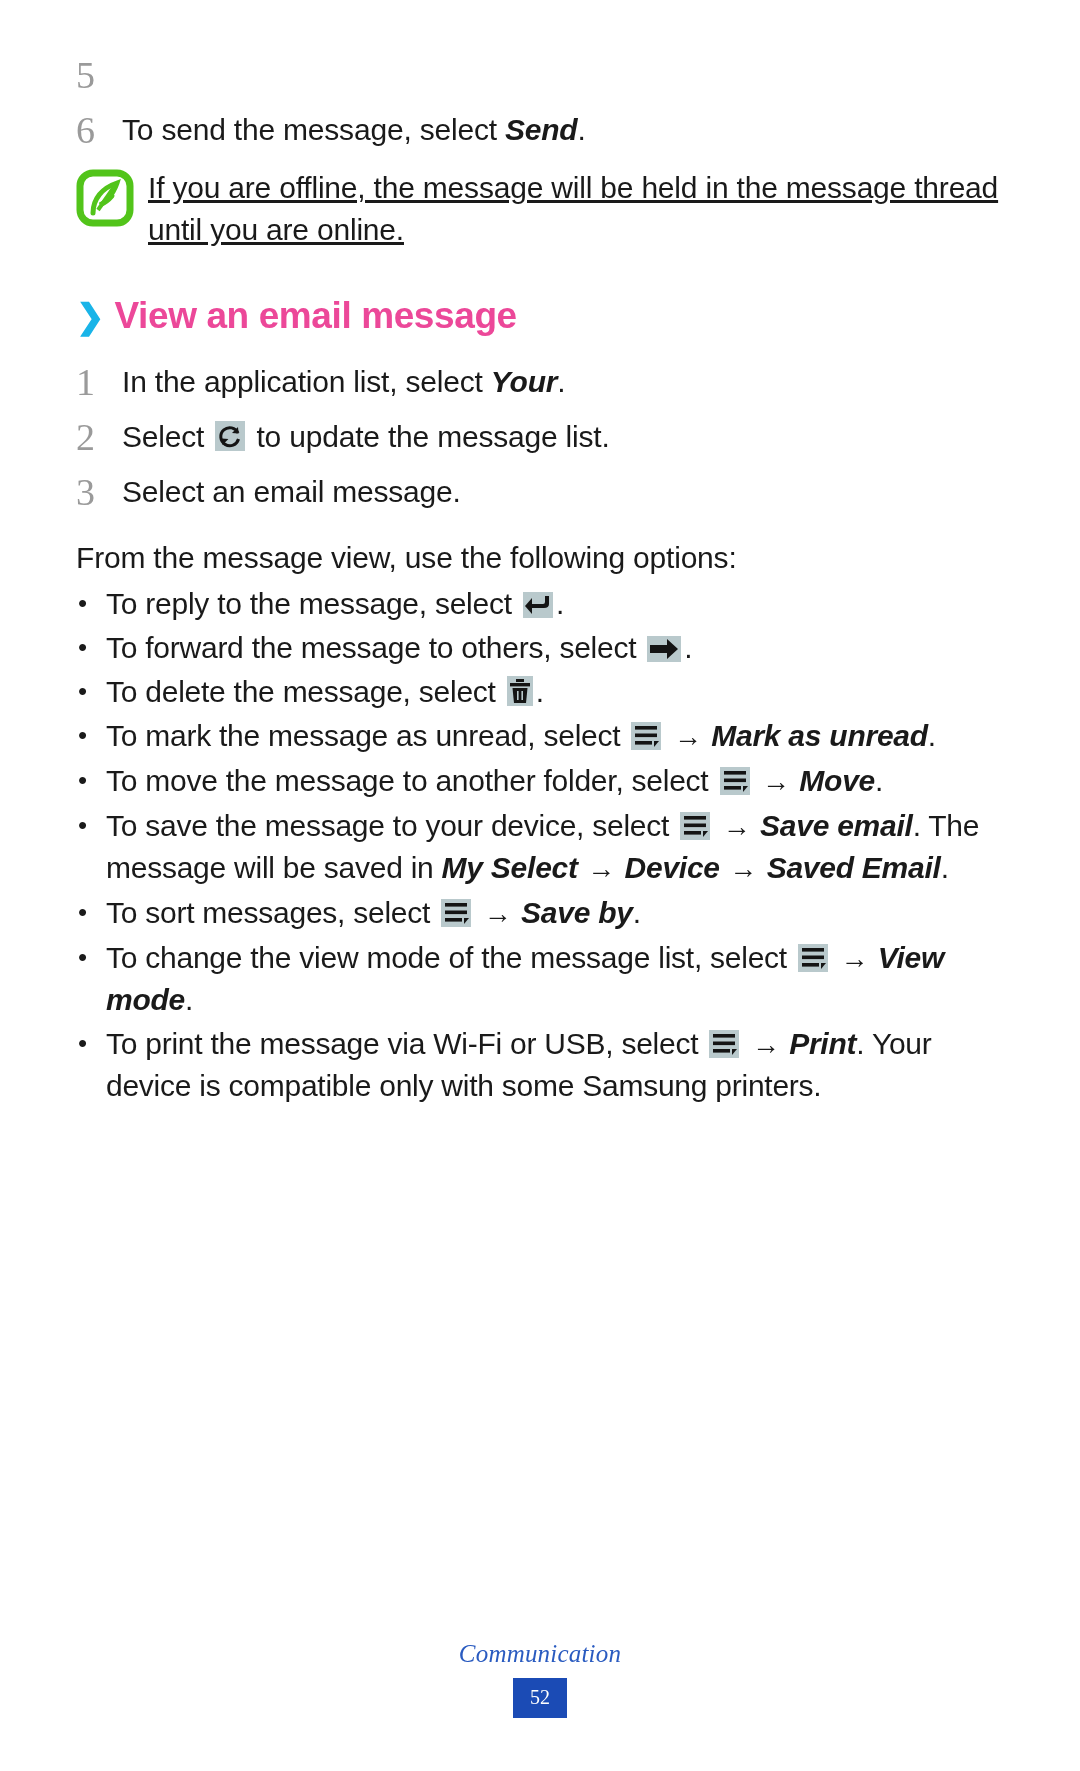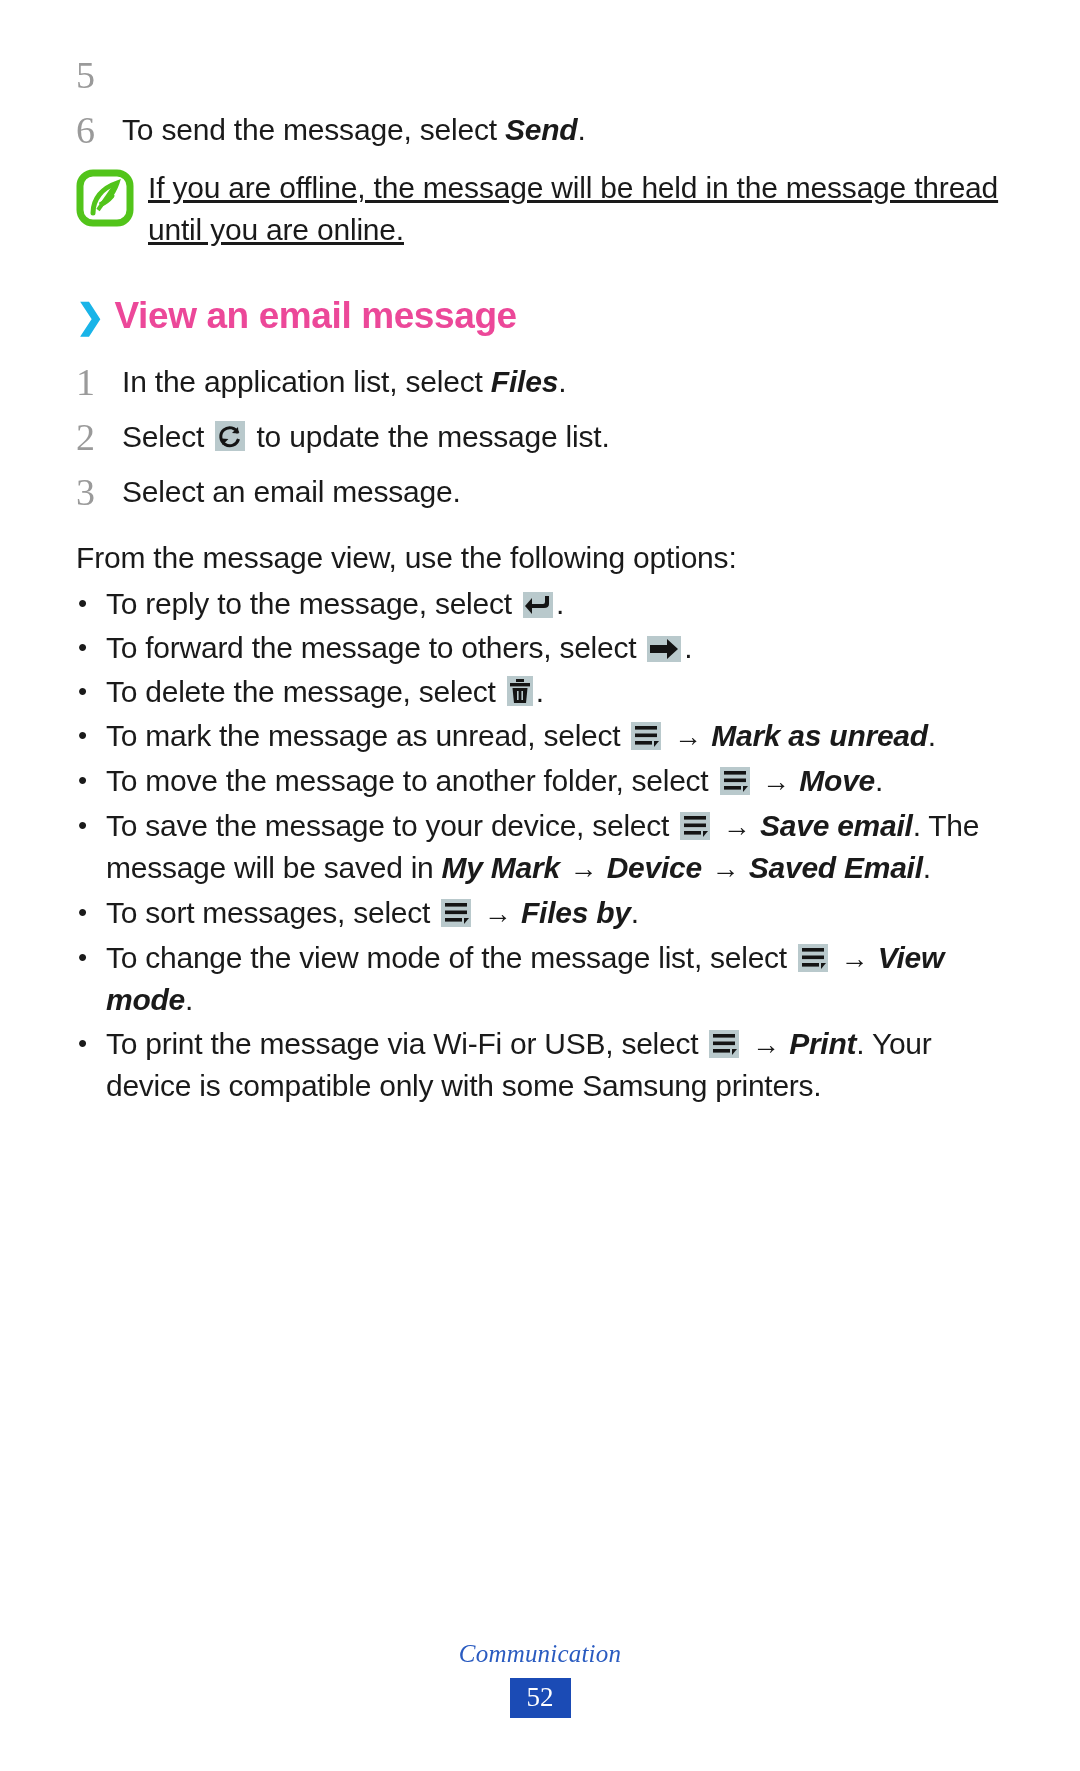--- a/index.html
+++ b/index.html
@@ -153,21 +153,21 @@
     font-style: italic;
     font-size: 25px;
     color: #2a5bc0;
     letter-spacing: 0.2px;
   }
   .page-badge {
     display: inline-block;
     margin-top: 10px;
     background: #1b4bb5;
     color: #ffffff;
-    font-size: 27px;
+    font-size: 20px;
     font-weight: 400;
     padding: 4px 17px 6px 17px;
     line-height: 30px;
     font-family: "Liberation Serif", serif;
   }
 </style>
 </head>
 <body>
 
 <div class="page">
@@ -195,21 +195,21 @@
     </div>
 
     <div class="section-head">
       <span class="chev">❯</span>
       <span class="section-title">View an email message</span>
     </div>
 
     <div id="section-steps">
         <div class="step">
           <div class="step-num">1</div>
-          <div class="step-text">In the application list, select <b>Files</b>.</div>
+          <div class="step-text">In the application list, select <b>Your</b>.</div>
         </div>
         <div class="step">
           <div class="step-num">2</div>
           <div class="step-text">Select <span class="chip" style="width: 30px; height: 30px;"><svg width="30" height="30" viewBox="0 0 30 30">
                 <path d="M23 12 A9 9 0 1 0 23.5 18" fill="none" stroke="#141414" stroke-width="3"></path>
                 <path d="M23 6 L23.6 12.6 L17 12" fill="#141414"></path>
                 <path d="M7.5 24 L6.8 17.4 L13.4 18" fill="#141414"></path>
               </svg></span> to update the message list.</div>
         </div>
         <div class="step">
@@ -261,30 +261,30 @@
                 <path d="M23 19 L28 19 L23 25 Z" fill="#141414"></path>
               </svg></span><span class="arrow-sep"> → </span><b>Move</b>.</div>
         </div>
         <div class="bullet">
           <div class="bullet-dot">•</div>
           <div class="bullet-text">To save the message to your device, select <span class="chip" style="width: 30px; height: 28px;"><svg width="30" height="28" viewBox="0 0 30 28">
                 <rect x="4" y="4" width="22" height="3.6" fill="#141414"></rect>
                 <rect x="4" y="11.5" width="22" height="3.6" fill="#141414"></rect>
                 <rect x="4" y="19" width="17" height="3.6" fill="#141414"></rect>
                 <path d="M23 19 L28 19 L23 25 Z" fill="#141414"></path>
-              </svg></span><span class="arrow-sep"> → </span><b>Save email</b>. The message will be saved in <b>My Mark</b><span class="arrow-sep"> → </span><b>Device</b><span class="arrow-sep"> → </span><b>Saved Email</b>.</div>
+              </svg></span><span class="arrow-sep"> → </span><b>Save email</b>. The message will be saved in <b>My Select</b><span class="arrow-sep"> → </span><b>Device</b><span class="arrow-sep"> → </span><b>Saved Email</b>.</div>
         </div>
         <div class="bullet">
           <div class="bullet-dot">•</div>
           <div class="bullet-text">To sort messages, select <span class="chip" style="width: 30px; height: 28px;"><svg width="30" height="28" viewBox="0 0 30 28">
                 <rect x="4" y="4" width="22" height="3.6" fill="#141414"></rect>
                 <rect x="4" y="11.5" width="22" height="3.6" fill="#141414"></rect>
                 <rect x="4" y="19" width="17" height="3.6" fill="#141414"></rect>
                 <path d="M23 19 L28 19 L23 25 Z" fill="#141414"></path>
-              </svg></span><span class="arrow-sep"> → </span><b>Files by</b>.</div>
+              </svg></span><span class="arrow-sep"> → </span><b>Save by</b>.</div>
         </div>
         <div class="bullet">
           <div class="bullet-dot">•</div>
           <div class="bullet-text">To change the view mode of the message list, select <span class="chip" style="width: 30px; height: 28px;"><svg width="30" height="28" viewBox="0 0 30 28">
                 <rect x="4" y="4" width="22" height="3.6" fill="#141414"></rect>
                 <rect x="4" y="11.5" width="22" height="3.6" fill="#141414"></rect>
                 <rect x="4" y="19" width="17" height="3.6" fill="#141414"></rect>
                 <path d="M23 19 L28 19 L23 25 Z" fill="#141414"></path>
               </svg></span><span class="arrow-sep"> → </span><b>View mode</b>.</div>
         </div>

